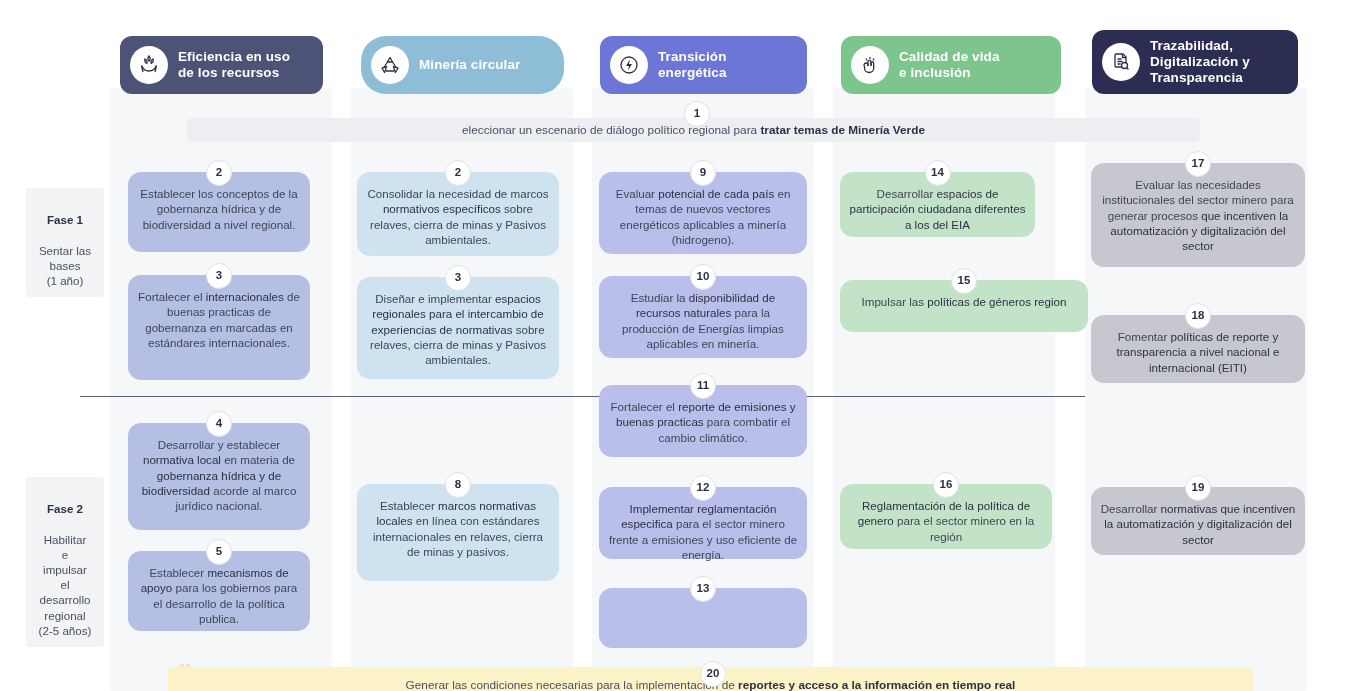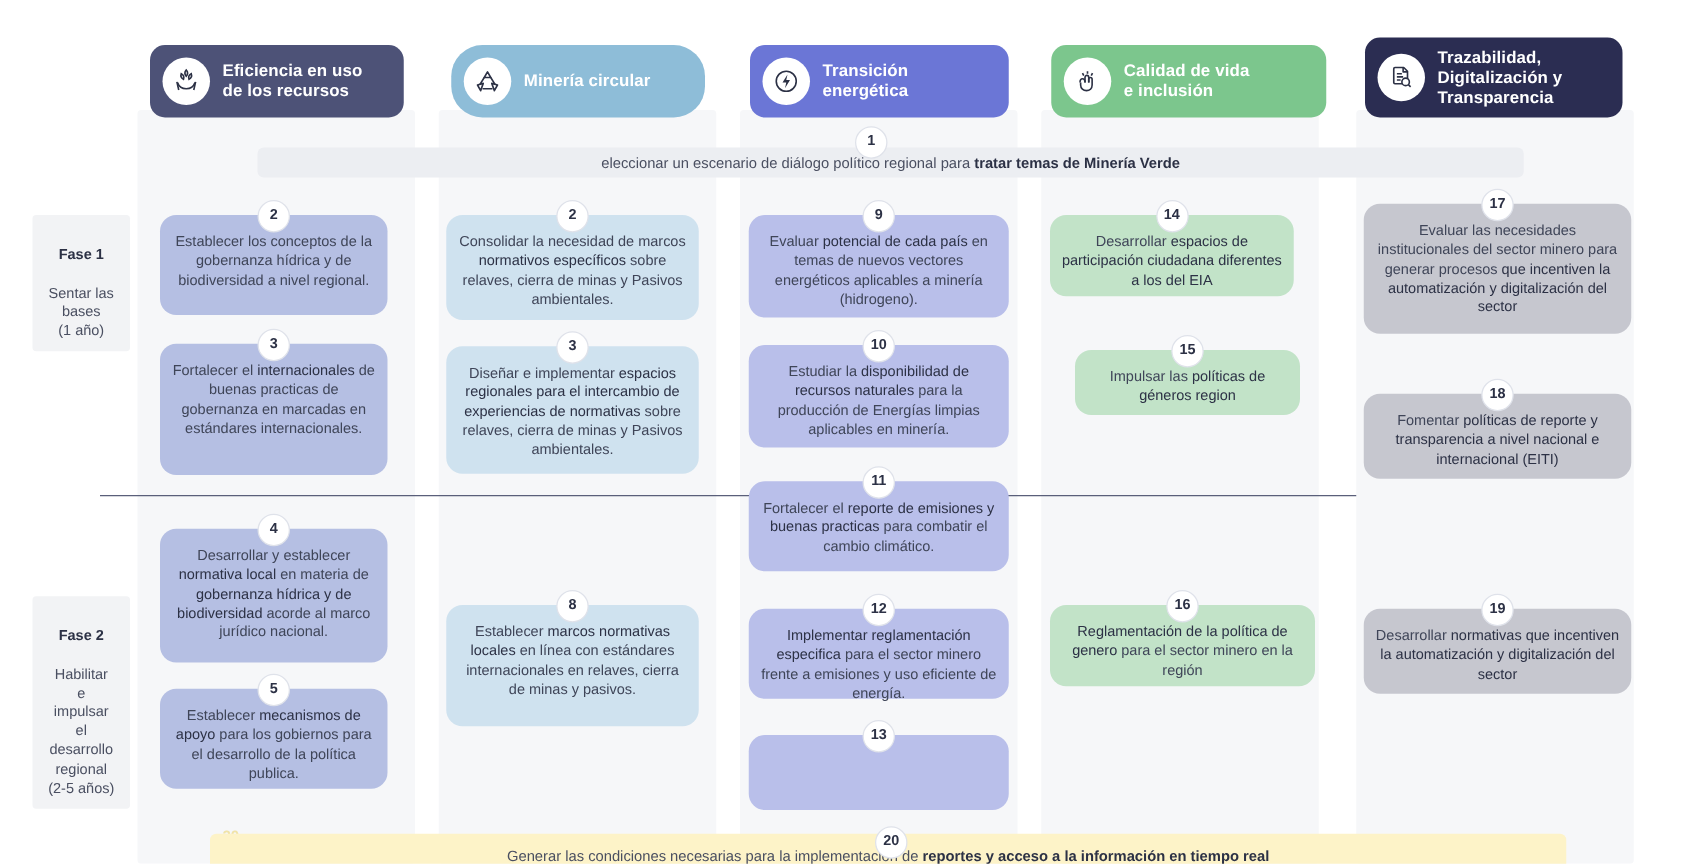--- a/index.html
+++ b/index.html
@@ -209,28 +209,28 @@
       <path d="M8.5 9h4M8.5 11.5h5M8.5 14h3"></path>
       <circle cx="15.5" cy="15.5" r="3" fill="#ffffff"></circle>
       <path d="M17.7 17.7 19.5 19.5"></path>
     </svg>
   </span>
   <span class="hdr-title">Trazabilidad,
 Digitalización y
 Transparencia</span>
 </div>
 
-<div class="banner" style="left:206px;top:118px;width:1013px;height:24px;background:#eceef2;padding-top:5px;">
+<div class="banner" style="left:187px;top:118px;width:1013px;height:24px;background:#eceef2;padding-top:5px;">
   <span><span>eleccionar un escenario de diálogo político regional  para </span><b>tratar temas de Minería Verde</b></span>
 </div>
 <div class="badge" style="position:absolute;left:684px;top:101px;transform:none;">1</div>
 
 <div class="divider"></div>
 
-<div class="phase" style="top:172px;">
+<div class="phase" style="top:188px;">
   <span class="phase-name">Fase 1</span>
   <span>Sentar las
 bases
 (1 año)</span>
 </div>
 <div class="phase" style="top:477px;">
   <span class="phase-name">Fase 2</span>
   <span>Habilitar
 e
 impulsar
@@ -268,21 +268,21 @@
 </div>
 <div class="card" style="left:599px;top:385px;width:208px;height:72px;background:#b9bfea;">
   <span class="badge">11</span>
   <span class="txt"><span>Fortalecer el </span><b>reporte de emisiones y buenas practicas</b><span> para combatir el cambio climático.</span></span>
 </div>
 
 <div class="card" style="left:840px;top:172px;width:195px;height:65px;background:#c2e3c8;">
   <span class="badge">14</span>
   <span class="txt"><span>Desarrollar </span><b>espacios de participación ciudadana diferentes a los del EIA</b><span></span></span>
 </div>
-<div class="card" style="left:840px;top:280px;width:180px;height:52px;background:#c2e3c8;margin-left:20px;">
+<div class="card" style="left:840px;top:280px;width:248px;height:52px;background:#c2e3c8;">
   <span class="badge">15</span>
   <span class="txt"><span>Impulsar las </span><b>políticas de géneros region</b><span></span></span>
 </div>
 
 <div class="card" style="left:1091px;top:163px;width:214px;height:104px;background:#c6c7cf;">
   <span class="badge">17</span>
   <span class="txt"><span>Evaluar las necesidades institucionales del sector minero para generar procesos </span><b>que incentiven la automatización y digitalización del sector</b><span></span></span>
 </div>
 <div class="card" style="left:1091px;top:315px;width:214px;height:68px;background:#c6c7cf;">
   <span class="badge">18</span>

